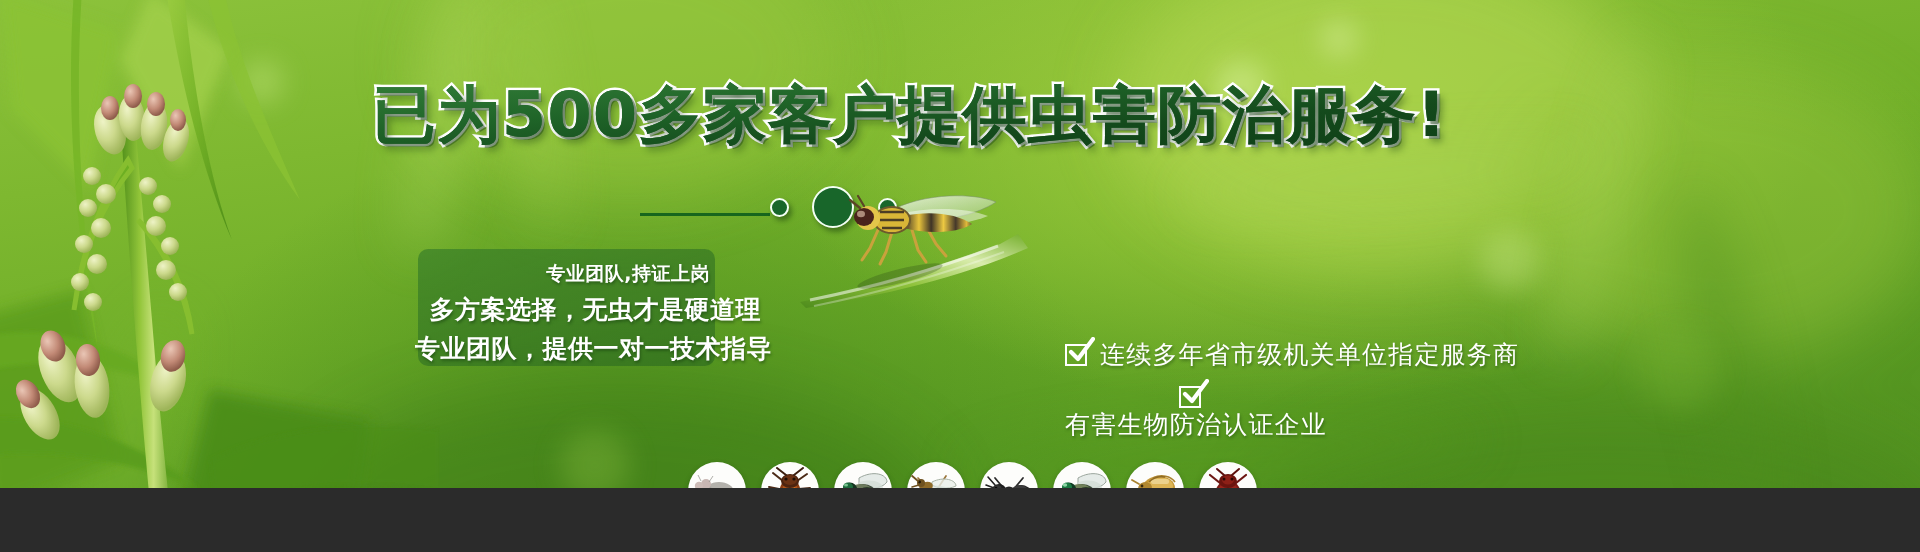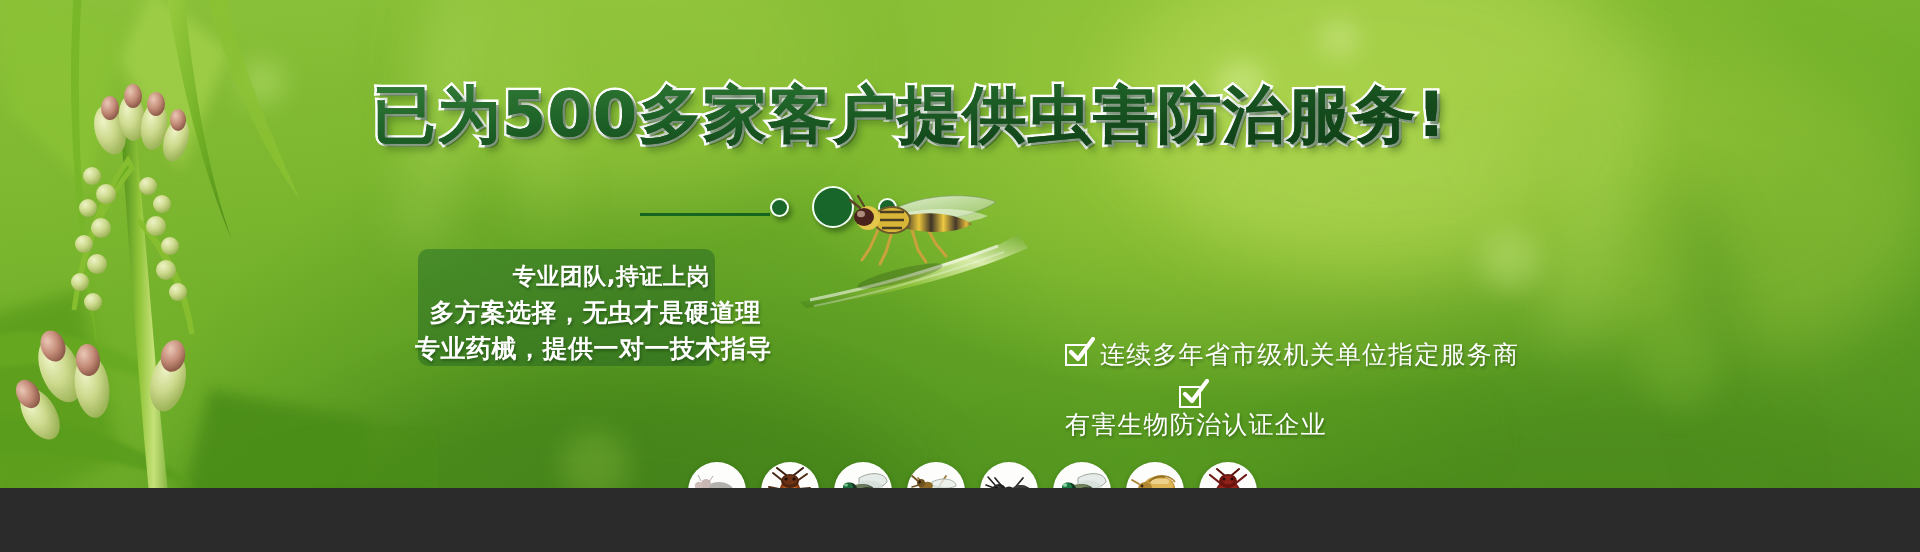--- a/index.html
+++ b/index.html
@@ -119,21 +119,21 @@
     align-items:flex-end;
     padding:9px 0 5px 0;
   }
   .panel-line {
     color:#ffffff;
     font-weight:bold;
     white-space:nowrap;
     text-shadow:1px 2px 3px rgba(12,45,10,.45);
     font-family:"DejaVu Sans", sans-serif;
   }
-  #panel-line-1 { font-size:23px; letter-spacing:.5px; padding-right:62px; }
+  #panel-line-1 { font-size:19px; letter-spacing:.5px; padding-right:62px; }
   #panel-line-2 { font-size:25px; letter-spacing:.5px; padding-right:11px; }
   #panel-line-3 { font-size:25px; letter-spacing:.5px; padding-right:0px; }
 
   
   #fly-scene { position:absolute; left:800px; top:190px; width:320px; height:120px; }
 
   
   .check-row {
     position:absolute;
     display:flex; align-items:center;
@@ -312,21 +312,21 @@
 
   <div id="divider"></div>
   <div class="dot" id="dot-1"></div>
   <div class="dot" id="dot-2"></div>
   <div class="dot" id="dot-3"></div>
 
   <div id="panel"></div>
   <div id="panel-lines">
     <div class="panel-line" id="panel-line-1">专业团队,持证上岗</div>
     <div class="panel-line" id="panel-line-2">多方案选择，无虫才是硬道理</div>
-    <div class="panel-line" id="panel-line-3">专业药械，提供一对一技术指导</div>
+    <div class="panel-line" id="panel-line-3">专业团队，提供一对一技术指导</div>
   </div>
 
   <svg id="fly-scene" viewBox="0 0 320 120" xmlns="http://www.w3.org/2000/svg">
     <defs>
       <linearGradient id="stemG2" x1="0" y1="1" x2="1" y2="0">
         <stop offset="0%" stop-color="#4e8c1c"></stop>
         <stop offset="40%" stop-color="#8fc23b"></stop>
         <stop offset="70%" stop-color="#d9ecac"></stop>
         <stop offset="100%" stop-color="#74ae2b"></stop>
       </linearGradient>

